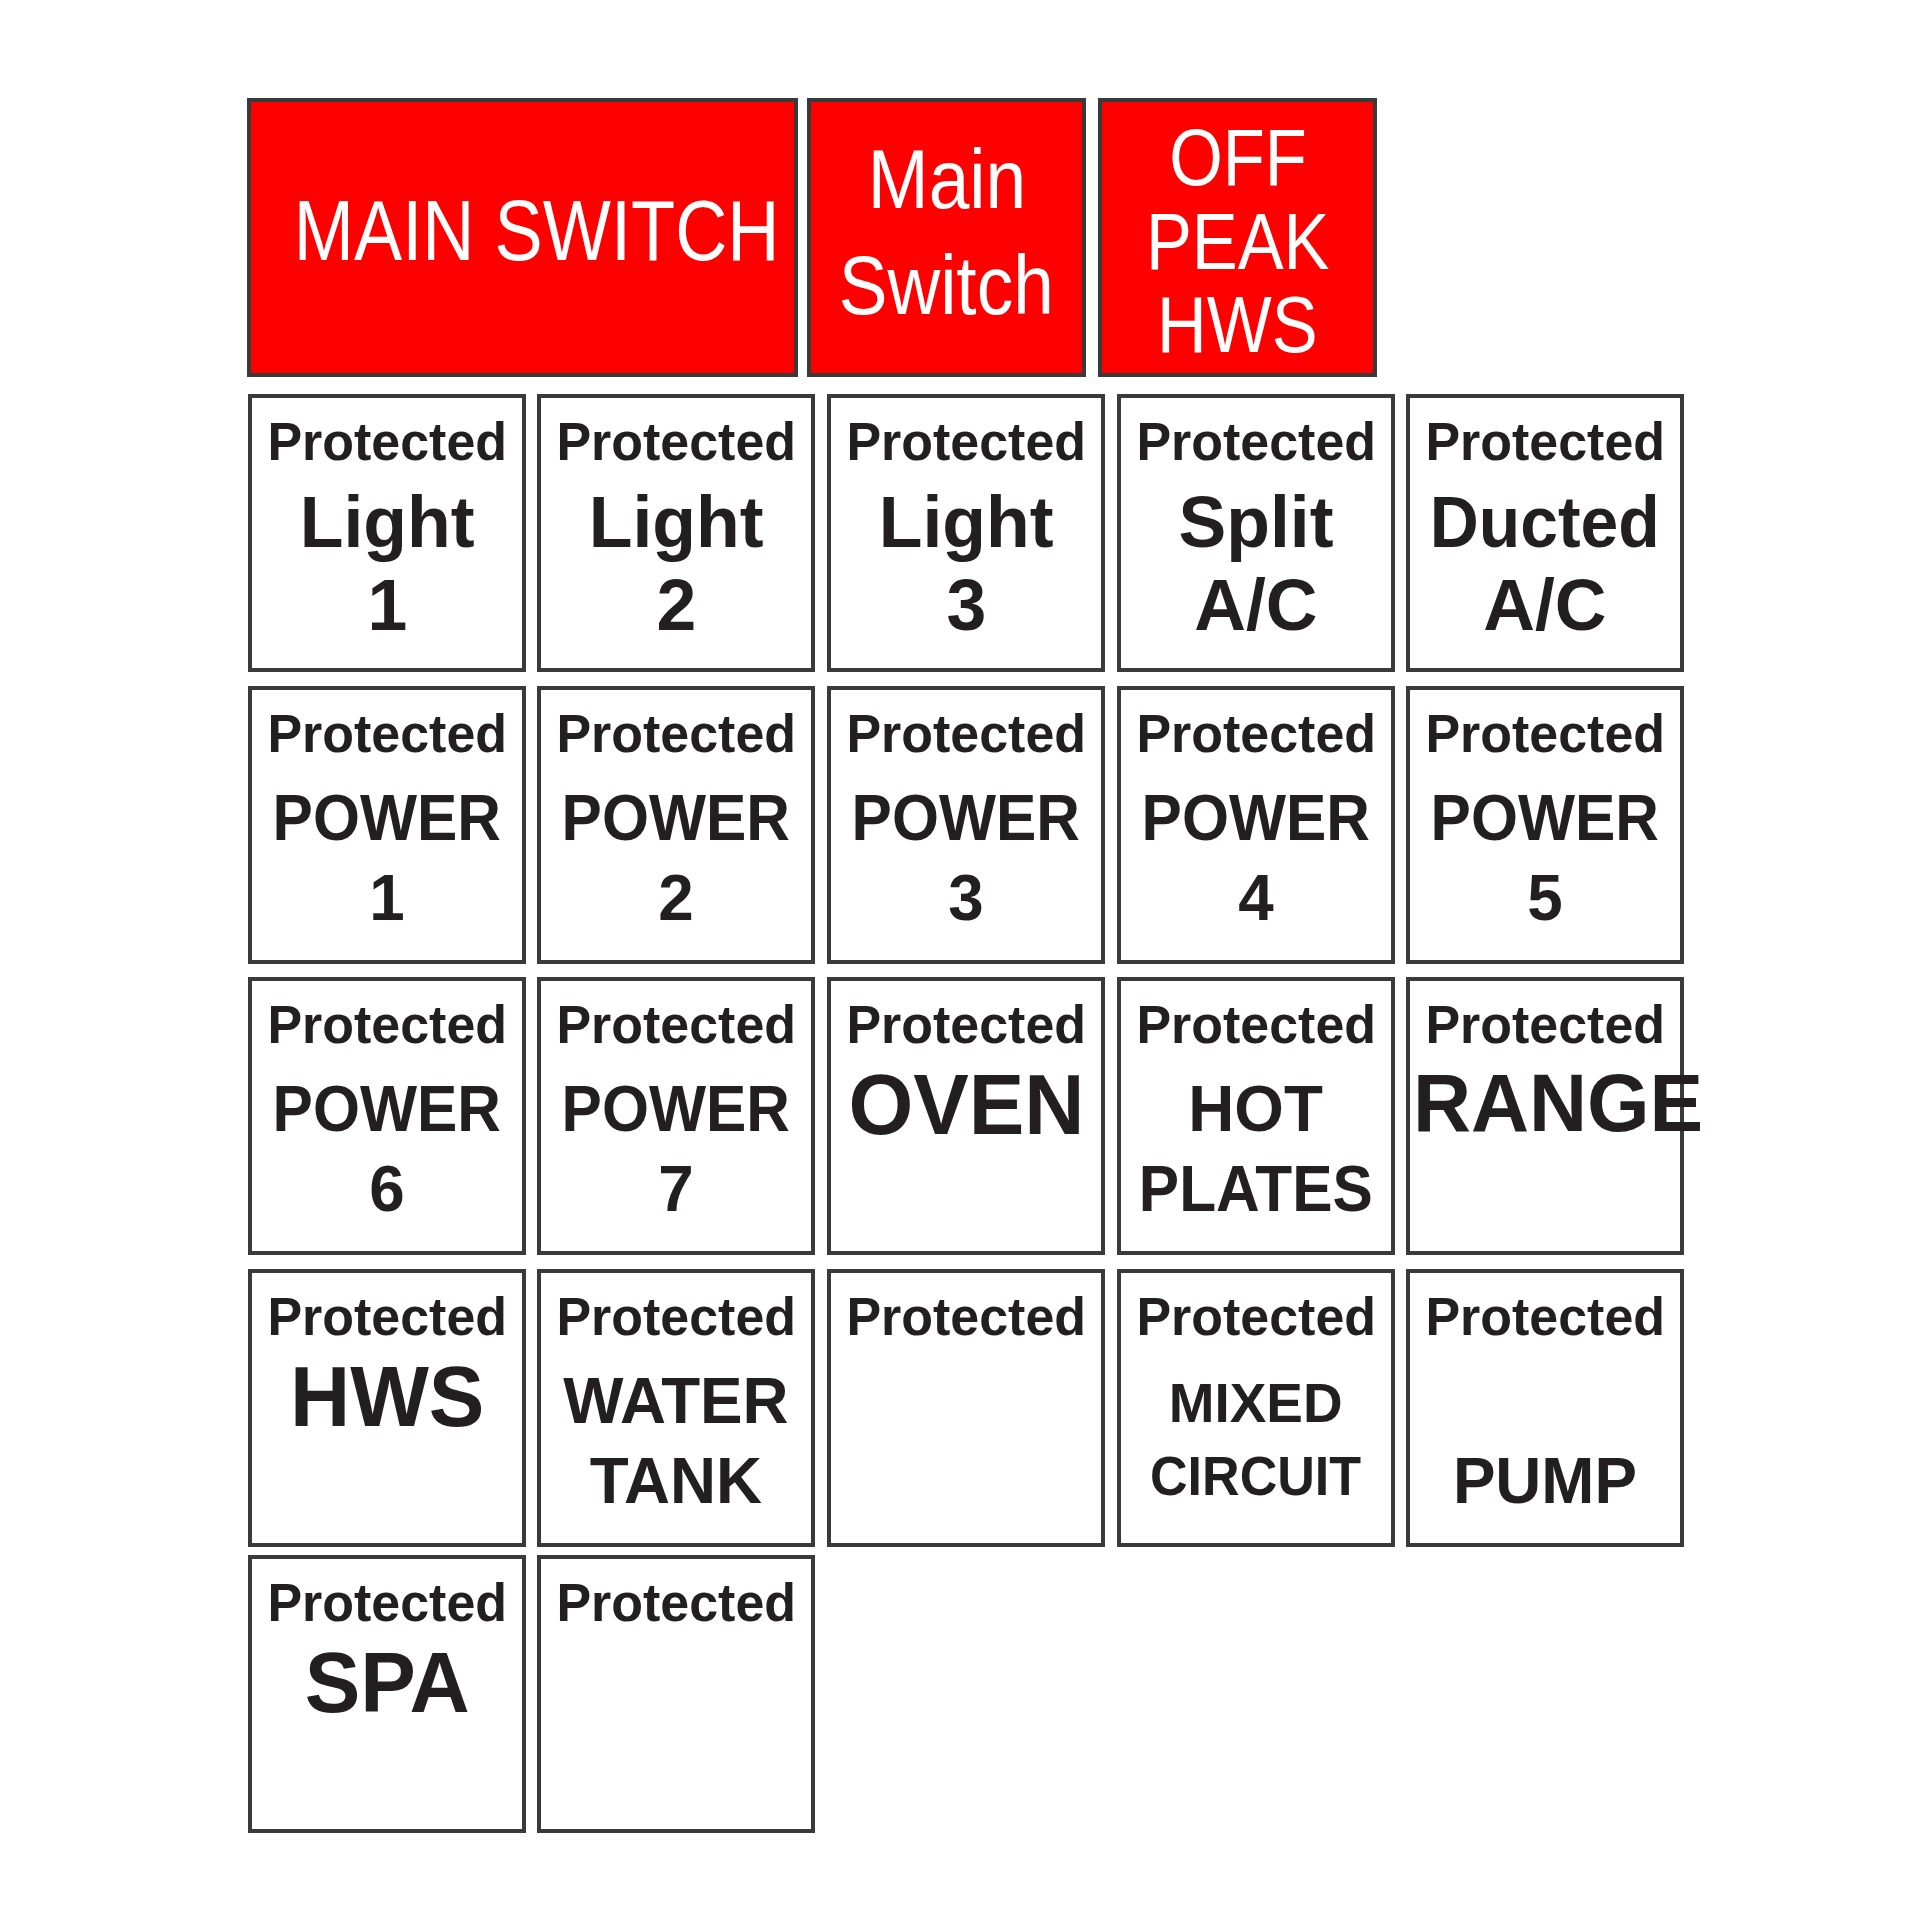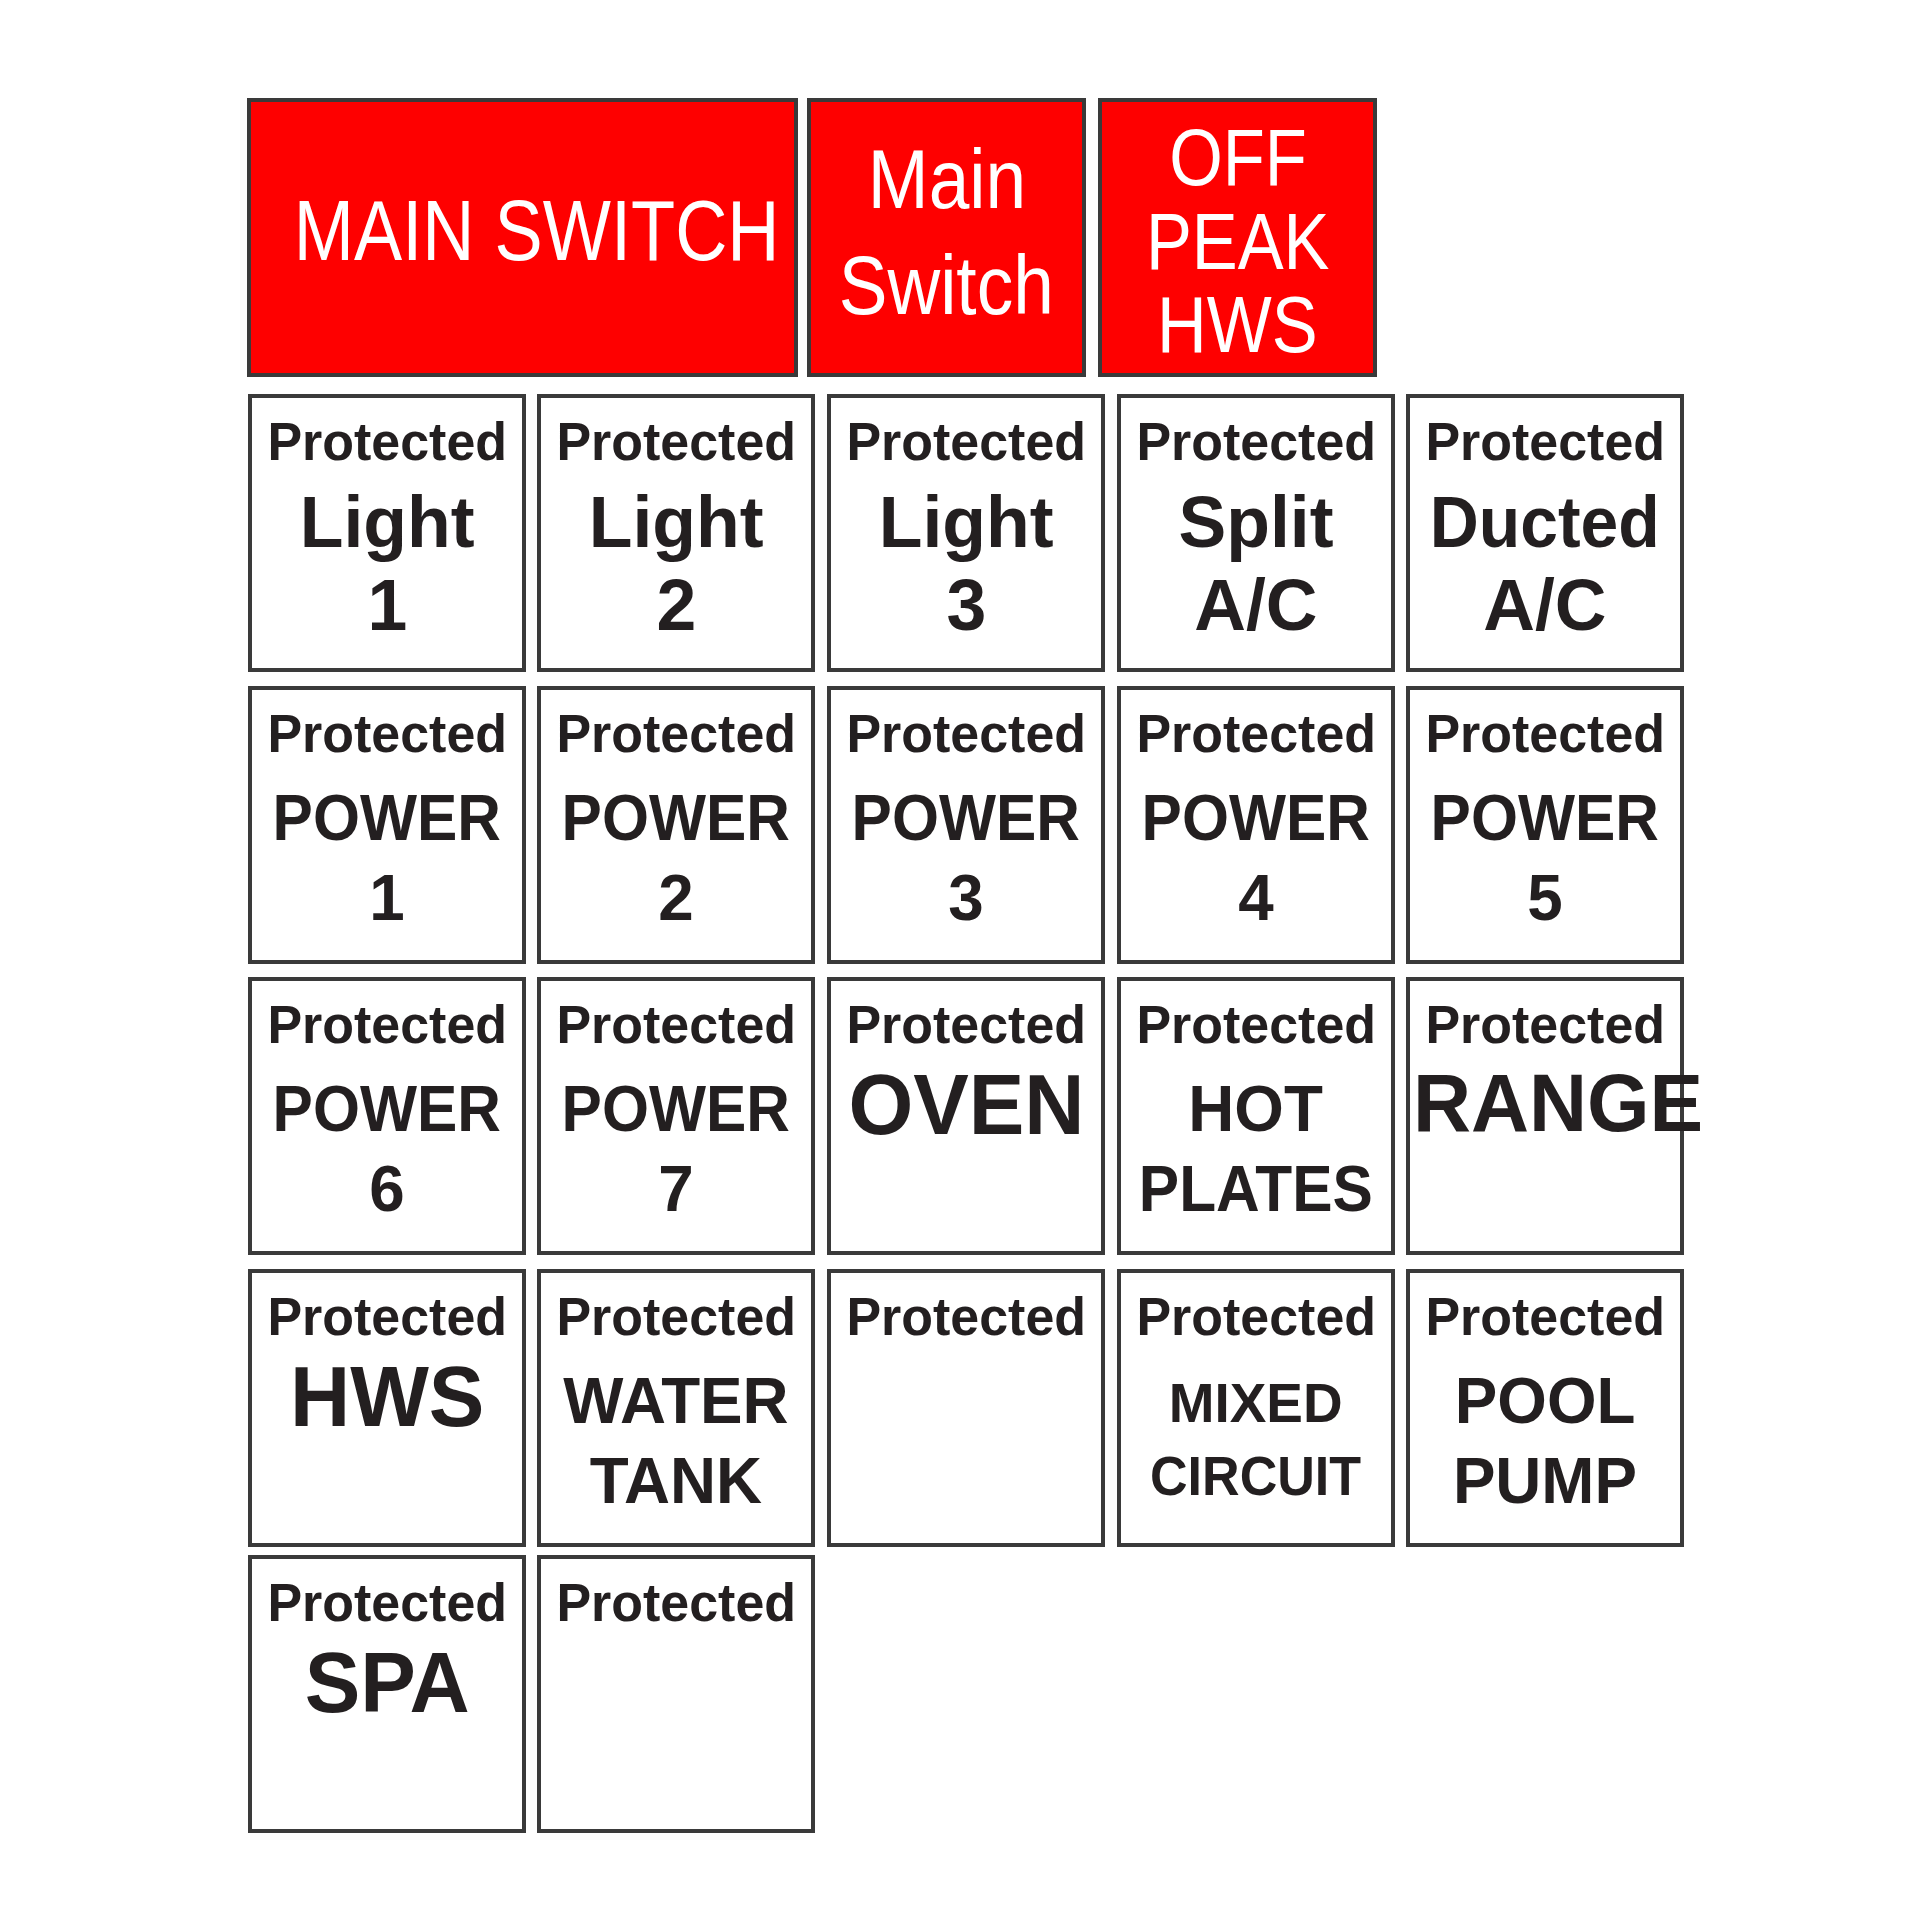--- a/index.html
+++ b/index.html
@@ -118,21 +118,20 @@
     <div class="label white" style="left: 827px; top: 1269px; width: 278px; height: 278px;">
       <div class="line prot"><span>Protected</span></div>
     </div>
     <div class="label white" style="left: 1117px; top: 1269px; width: 278px; height: 278px;">
       <div class="line prot"><span>Protected</span></div>
       <div class="line" style="font-size: 56px; top: 102px;"><span style="transform: scaleX(0.98);">MIXED</span></div>
       <div class="line" style="font-size: 56px; top: 175px;"><span style="transform: scaleX(0.93);">CIRCUIT</span></div>
     </div>
     <div class="label white" style="left: 1406px; top: 1269px; width: 278px; height: 278px;">
       <div class="line prot"><span>Protected</span></div>
-      <div class="line" style="font-size: 65px; top: 95px;"><span style="transform: scaleX(0.98);">POOL</span></div>
       <div class="line" style="font-size: 65px; top: 175px;"><span style="transform: scaleX(0.98);">PUMP</span></div>
     </div>
     <div class="label white" style="left: 248px; top: 1555px; width: 278px; height: 278px;">
       <div class="line prot"><span>Protected</span></div>
       <div class="line" style="font-size: 85px; top: 81px;"><span style="transform: scaleX(0.98);">SPA</span></div>
     </div>
     <div class="label white" style="left: 537px; top: 1555px; width: 278px; height: 278px;">
       <div class="line prot"><span>Protected</span></div>
     </div>
   </div>

